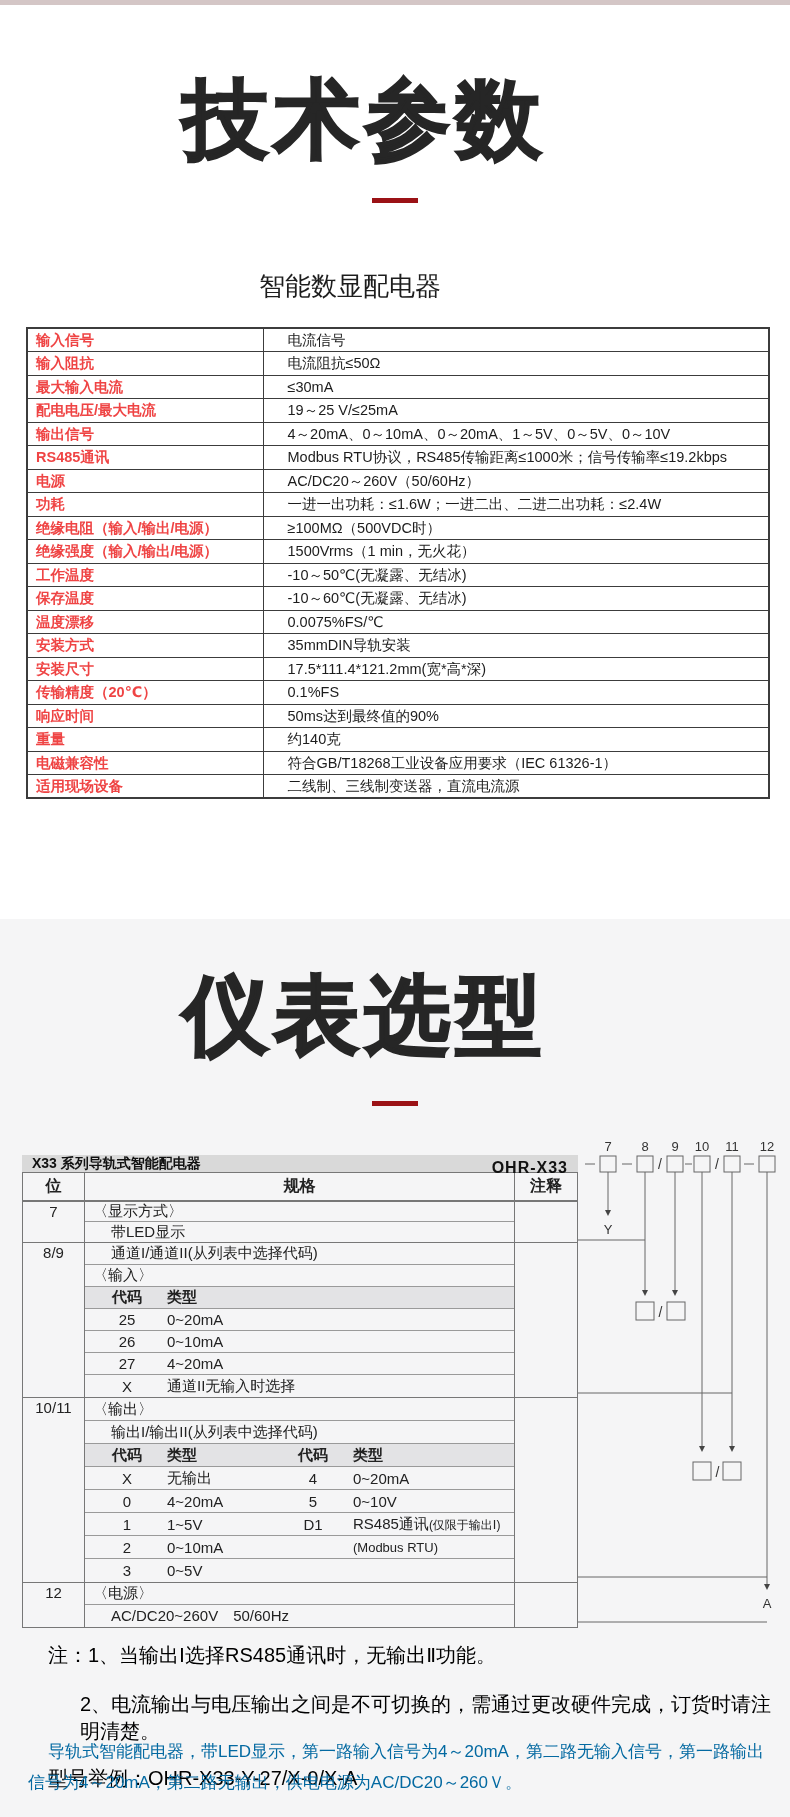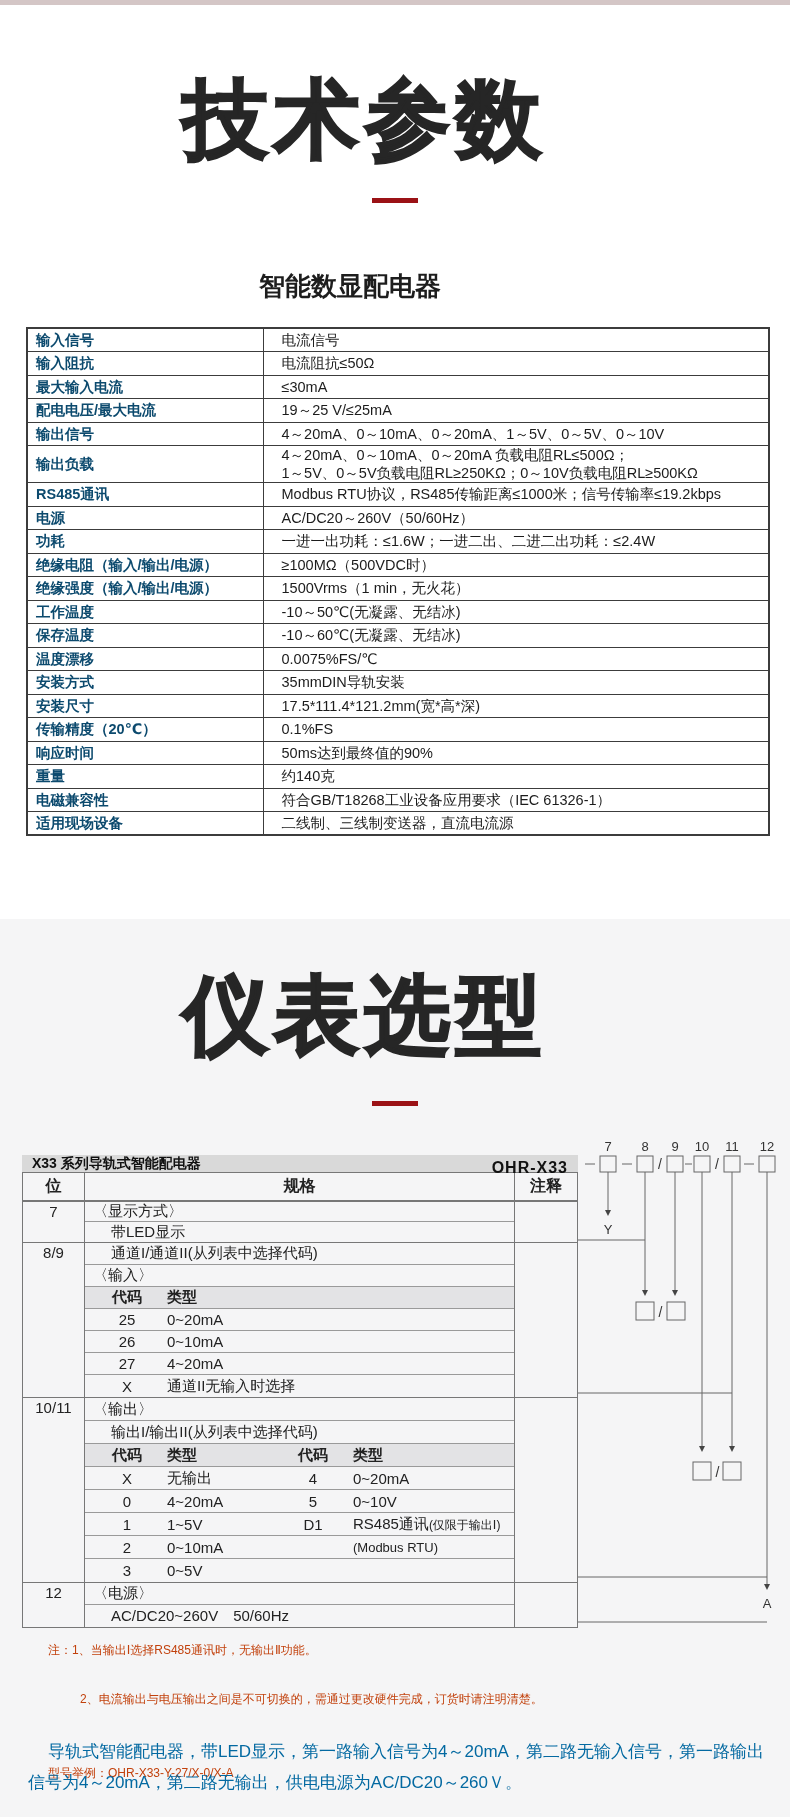--- a/index.html
+++ b/index.html
@@ -18,34 +18,34 @@
   #title1 { top:62px; }
   #title2 { top:958px; }
   .red-dash {
     position:absolute; left:50%; transform:translateX(-50%);
     width:46px; height:5px; background:#9b1216;
   }
   #dash1 { top:198px; }
   #dash2 { top:1101px; }
   .subtitle {
     position:absolute; left:0; top:269px; width:700px; text-align:center;
-    font-size:26px; font-weight:bold; color:#1d1d1d;
+    font-size:26px; font-weight:normal; color:#1d1d1d;
   }
 
   
   table.spec {
     position:absolute; left:26px; top:327px; width:744px;
     border-collapse:collapse; table-layout:fixed;
   }
   table.spec { border:2px solid #3c3c3c; }
   table.spec td { border:1px solid #3c3c3c; font-size:14.5px; line-height:18px; }
   table.spec tr { height:23.5px; }
   tr.dbl { height:47px; }
-  td.k { width:236px; padding-left:8px; font-weight:bold; color:#0c4a6e; }
-  td.v { padding-left:18px; color:#1c1c1c;border-radius:11px; }
+  td.k { width:236px; padding-left:8px; font-weight:bold; color:#ef4444; }
+  td.v { padding-left:24px; color:#1c1c1c;border-radius:11px; }
 
   
   .section2 { position:absolute; left:0; top:919px; width:790px; height:898px; background:#f5f5f6; }
 
   
   .sel-wrap { position:absolute; left:22px; top:1155px; width:556px; }
   .sel-band {
     height:17px; background:#d9d9d9; display:flex; justify-content:space-between;
     align-items:center; padding:0 10px; font-weight:bold;
   }
@@ -83,21 +83,21 @@
 
   
   svg.diagram { position:absolute; left:578px; top:1130px; }
   svg.diagram line, svg.diagram rect { stroke:#666; stroke-width:1; fill:none; }
   svg.diagram polygon { fill:#444; stroke:none; }
   svg.diagram text { font-family:"Liberation Sans","DejaVu Sans",sans-serif; fill:#333; }
   .t13 { font-size:13px; }
   .t14 { font-size:14px; }
 
   
-  .note-line { position:absolute; font-size:12px; color:#c2410c; }
+  .note-line { position:absolute; font-size:20px; color:#000000; }
   #note1 { left:48px; top:1642px; }
   #note2 { left:80px; top:1675px;margin-top:16px; }
   #example { left:48px; top:1765px; }
   #descr {
     position:absolute; left:28px; top:1736px; width:742px;
     font-size:17px; line-height:31px; text-indent:20px; color:#0369a1;
   }
 </style>
 </head>
 <body>
@@ -122,27 +122,20 @@
         <td class="k">最大输入电流</td>
         <td class="v">≤30mA</td>
       </tr>
   <tr>
         <td class="k">配电电压/最大电流</td>
         <td class="v">19～25 V/≤25mA</td>
       </tr>
   <tr>
         <td class="k">输出信号</td>
         <td class="v">4～20mA、0～10mA、0～20mA、1～5V、0～5V、0～10V</td>
-      </tr>
-  <tr class="dbl">
-        <td class="k">输出负载</td>
-        <td class="v">
-          <div>4～20mA、0～10mA、0～20mA 负载电阻RL≤500Ω；</div>
-          <div>1～5V、0～5V负载电阻RL≥250KΩ；0～10V负载电阻RL≥500KΩ</div>
-        </td>
       </tr>
   <tr>
         <td class="k">RS485通讯</td>
         <td class="v">Modbus RTU协议，RS485传输距离≤1000米；信号传输率≤19.2kbps</td>
       </tr>
   <tr>
         <td class="k">电源</td>
         <td class="v">AC/DC20～260V（50/60Hz）</td>
       </tr>
   <tr>

